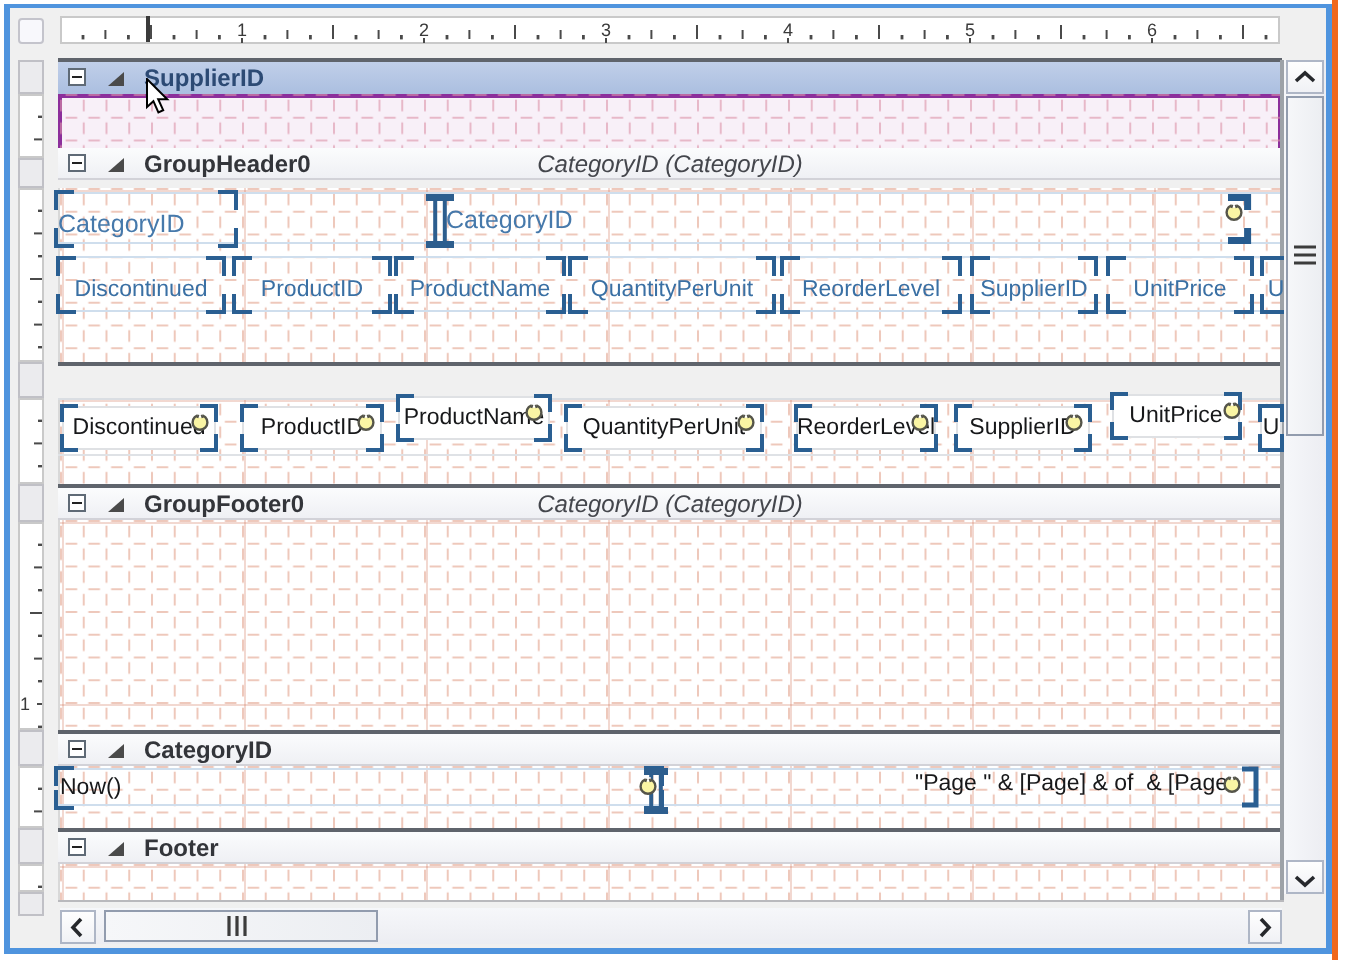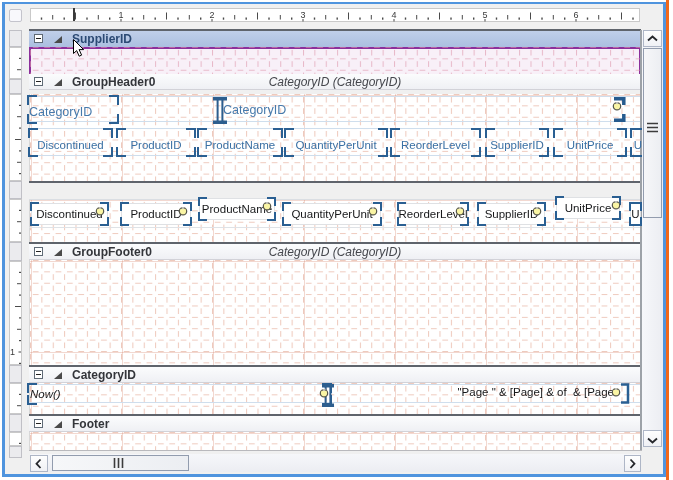--- a/index.html
+++ b/index.html
@@ -396,21 +396,21 @@
       <span class="c tr"></span>
       <span class="c bl"></span>
       <span class="c br"></span>
       <span class="txt" style="left:50%;top:calc(50% + 0px);transform:translate(-50%,-50%);">U</span>
     </div>
 <div class="fld" style="left:29px;top:385px;width:301px;height:18px;font-size:11.5px;color:#17181a;">
       <span class="c tl"></span>
       <span class="c tr"></span>
       <span class="c bl"></span>
       <span class="c br"></span>
-      <span class="txt" style="left:1px;top:calc(50% + 0px);font-style:italic;">Now()</span>
+      <span class="txt" style="left:1px;top:calc(50% + 0px);">Now()</span>
     </div>
 <svg class="abs" style="left:322px;top:384px;" width="12" height="23" viewBox="0 0 12 23">
       <rect x="0" y="0" width="12" height="3.5" fill="#2d5e8e"></rect>
       <rect x="0" y="19.5" width="12" height="3.5" fill="#2d5e8e"></rect>
       <rect x="2.6" y="3" width="2" height="17" fill="#2d5e8e"></rect>
       <rect x="7.4" y="3" width="2" height="17" fill="#2d5e8e"></rect>
     </svg>
 <svg class="abs" style="left:319px;top:388px;" width="10" height="10" viewBox="0 0 10 10">
       <circle cx="5" cy="5.2" r="3.7" fill="#faf5a4" stroke="#55554a" stroke-width="1.2"></circle>
       <rect x="3.6" y="0.6" width="2.8" height="2.2" fill="#fff"></rect>

